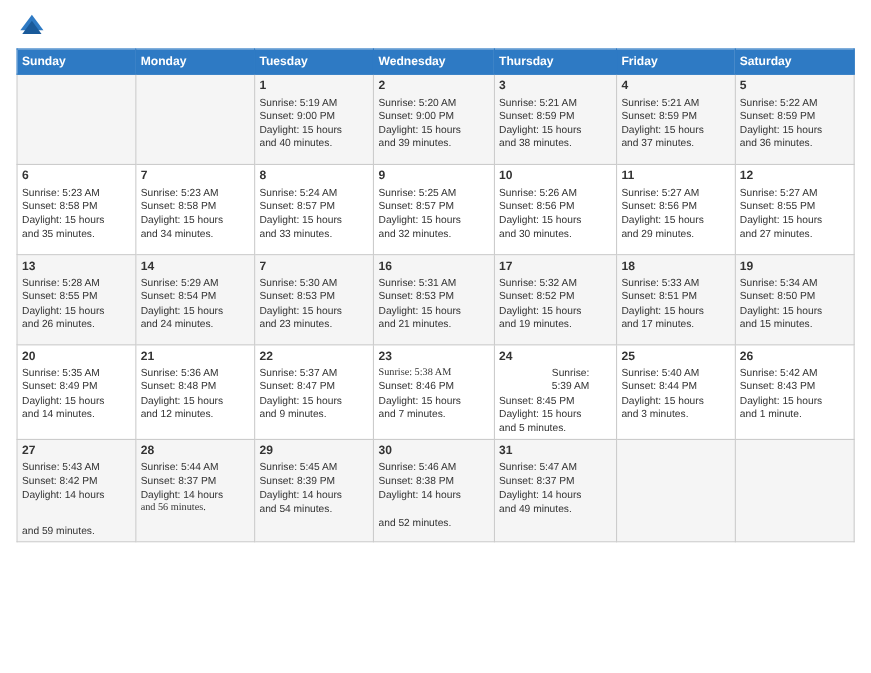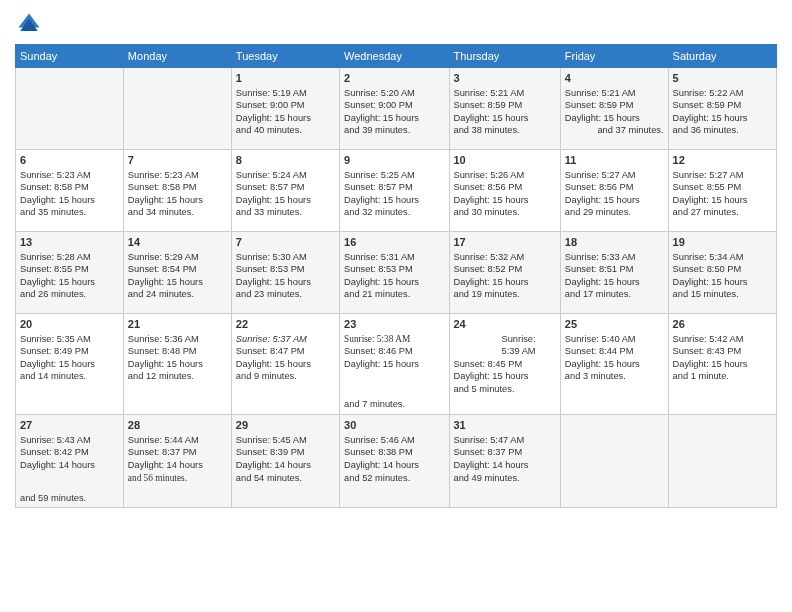--- a/index.html
+++ b/index.html
@@ -62,21 +62,21 @@
       width: 100%;
       border-collapse: collapse;
       font-size: 9.5px;
     }
     thead tr th {
       background-color: #2e7ac4;
       color: white;
       padding: 5px 4px;
       text-align: left;
       font-size: 11px;
-      font-weight: normal;
+      font-weight: bold;
       border: 1px solid #2e7ac4;
     }
     tbody tr td {
       border: 1px solid #ccc;
       vertical-align: top;
       padding: 3px 4px;
       height: 82px;
       width: 113px;
       color: #333;
       font-size: 9.3px;
@@ -154,21 +154,21 @@
             <span style="display: block;">Sunrise: 5:21 AM</span>
             <span style="display: block;">Sunset: 8:59 PM</span>
             <span style="display: block;">Daylight: 15 hours</span>
             <span style="display: block;">and 38 minutes.</span>
           </td>
           <td>
             <span class="day-num">4</span>
             <span style="display: block;">Sunrise: 5:21 AM</span>
             <span style="display: block;">Sunset: 8:59 PM</span>
             <span style="display: block;">Daylight: 15 hours</span>
-            <span style="display: block; text-align: right;">and 37 minutes.</span>
+            <span style="display: block;">and 37 minutes.</span>
           </td>
           <td>
             <span class="day-num">5</span>
             <span style="display: block;">Sunrise: 5:22 AM</span>
             <span style="display: block;">Sunset: 8:59 PM</span>
             <span style="display: block;">Daylight: 15 hours</span>
             <span style="display: block;">and 36 minutes.</span>
           </td>
         </tr>
         <tr>
@@ -283,31 +283,31 @@
           </td>
           <td>
             <span class="day-num">21</span>
             <span style="display: block;">Sunrise: 5:36 AM</span>
             <span style="display: block;">Sunset: 8:48 PM</span>
             <span style="display: block;">Daylight: 15 hours</span>
             <span style="display: block;">and 12 minutes.</span>
           </td>
           <td>
             <span class="day-num">22</span>
-            <span style="display: block; font-style: italic;">Sunrise: 5:37 AM</span>
+            <span style="display: block;">Sunrise: 5:37 AM</span>
             <span style="display: block;">Sunset: 8:47 PM</span>
             <span style="display: block;">Daylight: 15 hours</span>
             <span style="display: block;">and 9 minutes.</span>
           </td>
           <td>
             <span class="day-num">23</span>
             <span style="display: block; font-family: Liberation Serif, serif;">Sunrise: 5:38 AM</span>
             <span style="display: block;">Sunset: 8:46 PM</span>
             <span style="display: block;">Daylight: 15 hours</span>
-            <span style="display: block; margin-top: 28px;">and 7 minutes.</span>
+            <span style="display: block;">and 7 minutes.</span>
           </td>
           <td>
             <span class="day-num">24</span>
             <span style="display: block; margin-left: 48px;">Sunrise: 5:39 AM</span>
             <span style="display: block;">Sunset: 8:45 PM</span>
             <span style="display: block;">Daylight: 15 hours</span>
             <span style="display: block;">and 5 minutes.</span>
           </td>
           <td>
             <span class="day-num">25</span>
@@ -344,21 +344,21 @@
             <span style="display: block;">Sunrise: 5:45 AM</span>
             <span style="display: block;">Sunset: 8:39 PM</span>
             <span style="display: block;">Daylight: 14 hours</span>
             <span style="display: block;">and 54 minutes.</span>
           </td>
           <td>
             <span class="day-num">30</span>
             <span style="display: block;">Sunrise: 5:46 AM</span>
             <span style="display: block;">Sunset: 8:38 PM</span>
             <span style="display: block;">Daylight: 14 hours</span>
-            <span style="display: block;">and 52 minutes.</span>
+            <span style="display: block; margin-top: 13px;">and 52 minutes.</span>
           </td>
           <td>
             <span class="day-num">31</span>
             <span style="display: block;">Sunrise: 5:47 AM</span>
             <span style="display: block;">Sunset: 8:37 PM</span>
             <span style="display: block;">Daylight: 14 hours</span>
             <span style="display: block;">and 49 minutes.</span>
           </td>
           <td class="empty"></td>
           <td class="empty"></td>

